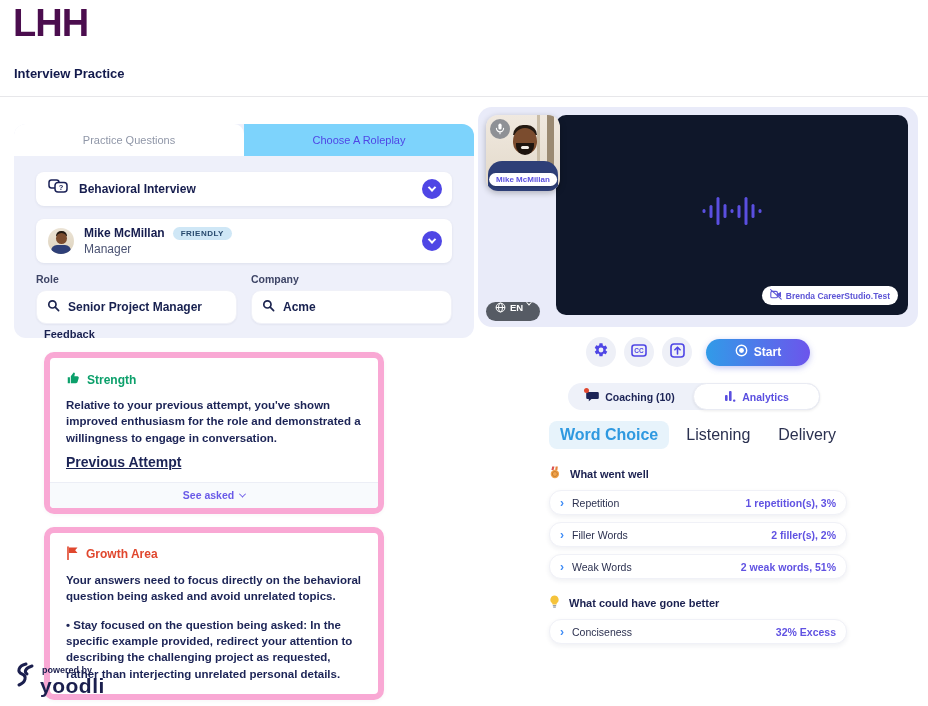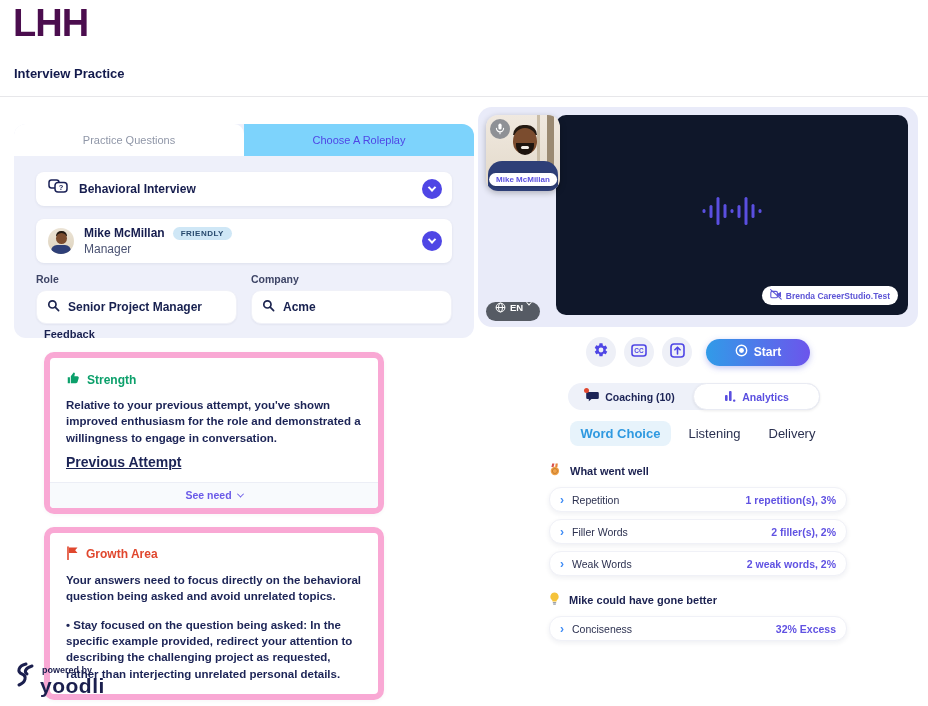--- a/index.html
+++ b/index.html
@@ -80,21 +80,21 @@
   .start-btn { margin-left:6px; width:104px; height:27px; border:none; border-radius:16px; background:linear-gradient(90deg,#319be8,#6c55ec); color:#fff; font-family:"Liberation Sans", sans-serif; font-size:12px; font-weight:700; display:flex; align-items:center; justify-content:center; gap:6px; cursor:pointer; box-shadow:0 2px 6px rgba(80,90,220,.35); }
 
   .coach-tabs { margin-top:16px; margin-left:90px; width:252px; height:27px; background:#eef1f9; border-radius:16px; display:flex; }
   .coach-seg { flex:1; display:flex; align-items:center; justify-content:center; gap:6px; font-size:10.5px; cursor:pointer; }
   .coach-seg.inactive { color:#1c2456; font-weight:600; }
   .coach-seg.active { background:#fff; border:1px solid #e9ebf3; border-radius:16px; box-shadow:0 1px 3px rgba(0,0,0,.08); color:#5a4fe0; font-weight:700; }
   .coach-icon-wrap { position:relative; width:13px; height:11px; }
   .red-dot { position:absolute; left:-2px; top:-3px; width:5px; height:5px; border-radius:50%; background:#e0472e; }
 
   .subtabs { margin-top:11px; display:flex; align-items:center; justify-content:center; gap:6px; }
-  .subtab { font-size:13px; padding:5px 11px; cursor:pointer; color:#2b3150; }
+  .subtab { font-size:16px; padding:5px 11px; cursor:pointer; color:#2b3150; }
   .subtab.active { background:#e7f3fb; color:#2f99e0; font-weight:700; border-radius:8px; }
 
   .analytics-body { margin-top:17px; margin-left:71px; width:298px; }
   .an-heading { display:flex; align-items:center; gap:9px; font-size:11px; font-weight:700; color:#1b2150; }
   .an-rows { margin-top:9px; }
   .an-row { background:#fff; border:1px solid #f0f1f7; border-radius:12px; box-shadow:0 2px 5px rgba(30,40,90,.07); height:25px; display:flex; align-items:center; padding:0 10px; margin-bottom:7px; cursor:pointer; }
   .chev-right { color:#3f8cf5; font-weight:700; font-size:12px; margin-right:8px; line-height:1; }
   .an-label { font-size:10.5px; color:#2c3150; }
   .an-value { margin-left:auto; font-size:10.5px; font-weight:700; color:#6052e2; }
   .an-heading2 { margin-top:16px; }
@@ -192,21 +192,21 @@
             <svg width="14" height="14" viewBox="0 0 16 16">
               <path d="M2 7h2.5v7H2z M5.5 14h6c.8 0 1.5-.5 1.7-1.3l1.2-4A1.8 1.8 0 0 0 12.7 6H9.5l.6-2.6A1.4 1.4 0 0 0 8.7 1.6L5.5 6z" fill="#0ca06b"></path>
             </svg>
           </span>
           <span>Strength</span>
         </div>
         <div class="fb-body">Relative to your previous attempt, you've shown improved enthusiasm for the role and demonstrated a willingness to engage in conversation.</div>
         <span class="fb-link">Previous Attempt</span>
       </div>
       <div class="fb-footer">
-        <span>See need</span>
+        <span>See asked</span>
         <span class="chev-down-p"></span>
       </div>
     </div>
 
     <div class="fb-card fb-growth">
       <div class="fb-title-row t-red">
         <span>
           <svg width="13" height="14" viewBox="0 0 13 14">
             <line x1="2" y1="1" x2="2" y2="13.5" stroke="#e0472e" stroke-width="1.6" stroke-linecap="round"></line>
             <path d="M3 1.5 h8.5 l-2.3 2.8 2.3 2.8 H3 z" fill="#e0472e"></path>
@@ -361,33 +361,33 @@
           <span class="an-value">1 repetition(s), 3%</span>
         </div>
         <div class="an-row">
           <span class="chev-right">›</span>
           <span class="an-label">Filler Words</span>
           <span class="an-value">2 filler(s), 2%</span>
         </div>
         <div class="an-row">
           <span class="chev-right">›</span>
           <span class="an-label">Weak Words</span>
-          <span class="an-value">2 weak words, 2%</span>
+          <span class="an-value">2 weak words, 51%</span>
         </div>
       </div>
 
       <div class="an-heading an-heading2">
         <span>
           <svg width="11" height="13" viewBox="0 0 11 13">
             <path d="M5.5 0.5 a4.2 4.2 0 0 1 2.4 7.6 l-.4 1.4 h-4 l-.4-1.4 A4.2 4.2 0 0 1 5.5 0.5z" fill="#f5c33b"></path>
             <rect x="3.7" y="10" width="3.6" height="1.4" rx="0.7" fill="#9aa0a8"></rect>
             <rect x="4.1" y="11.7" width="2.8" height="1" rx="0.5" fill="#9aa0a8"></rect>
           </svg>
         </span>
-        <span>Mike could have gone better</span>
+        <span>What could have gone better</span>
       </div>
       <div class="an-rows">
         <div class="an-row">
           <span class="chev-right">›</span>
           <span class="an-label">Conciseness</span>
           <span class="an-value">32% Excess</span>
         </div>
       </div>
     </div>
   </div>

